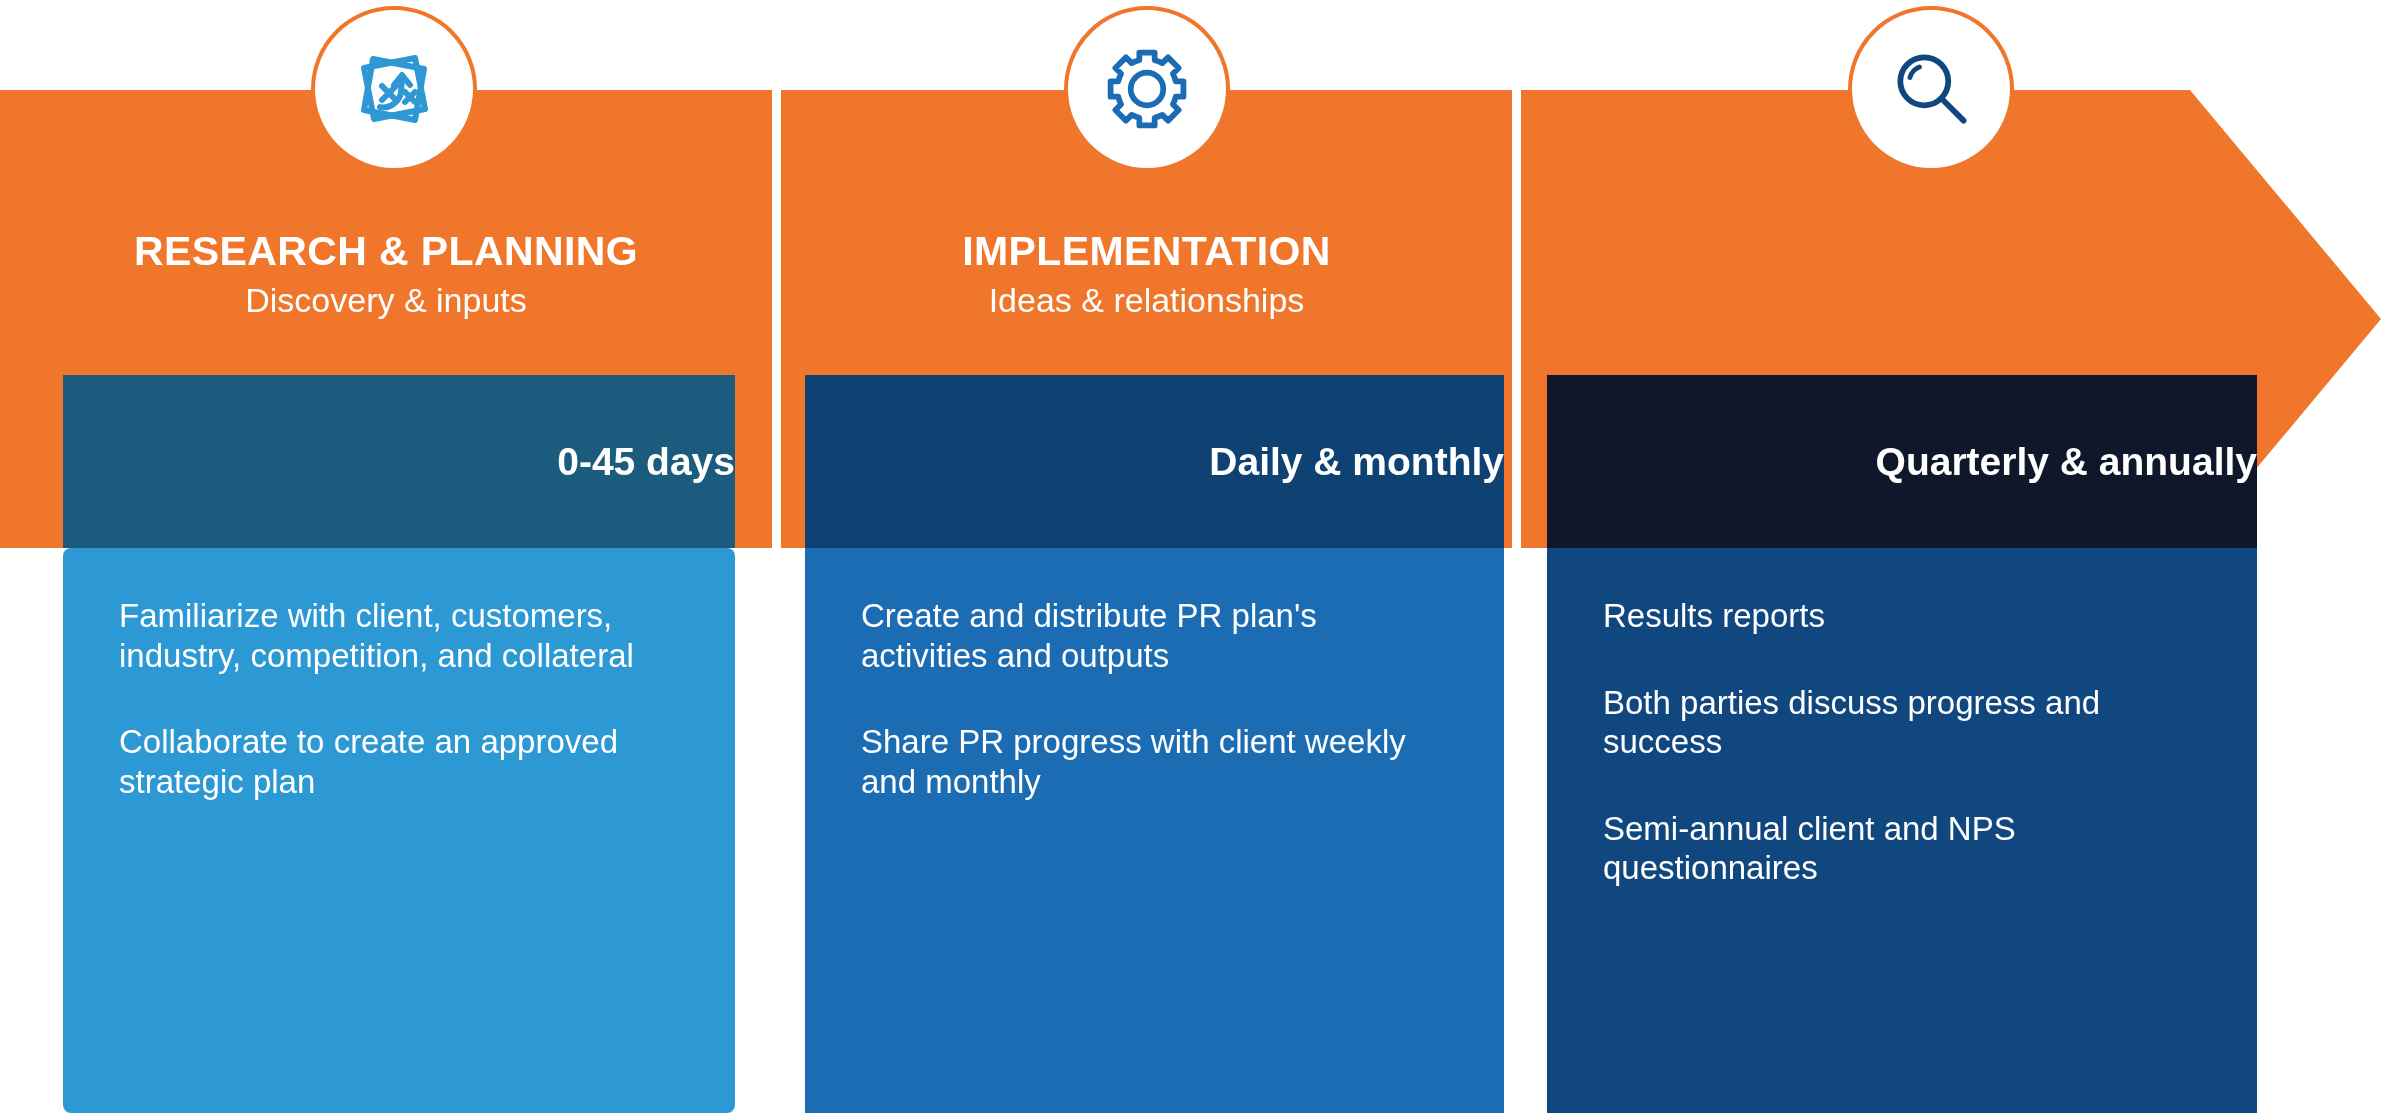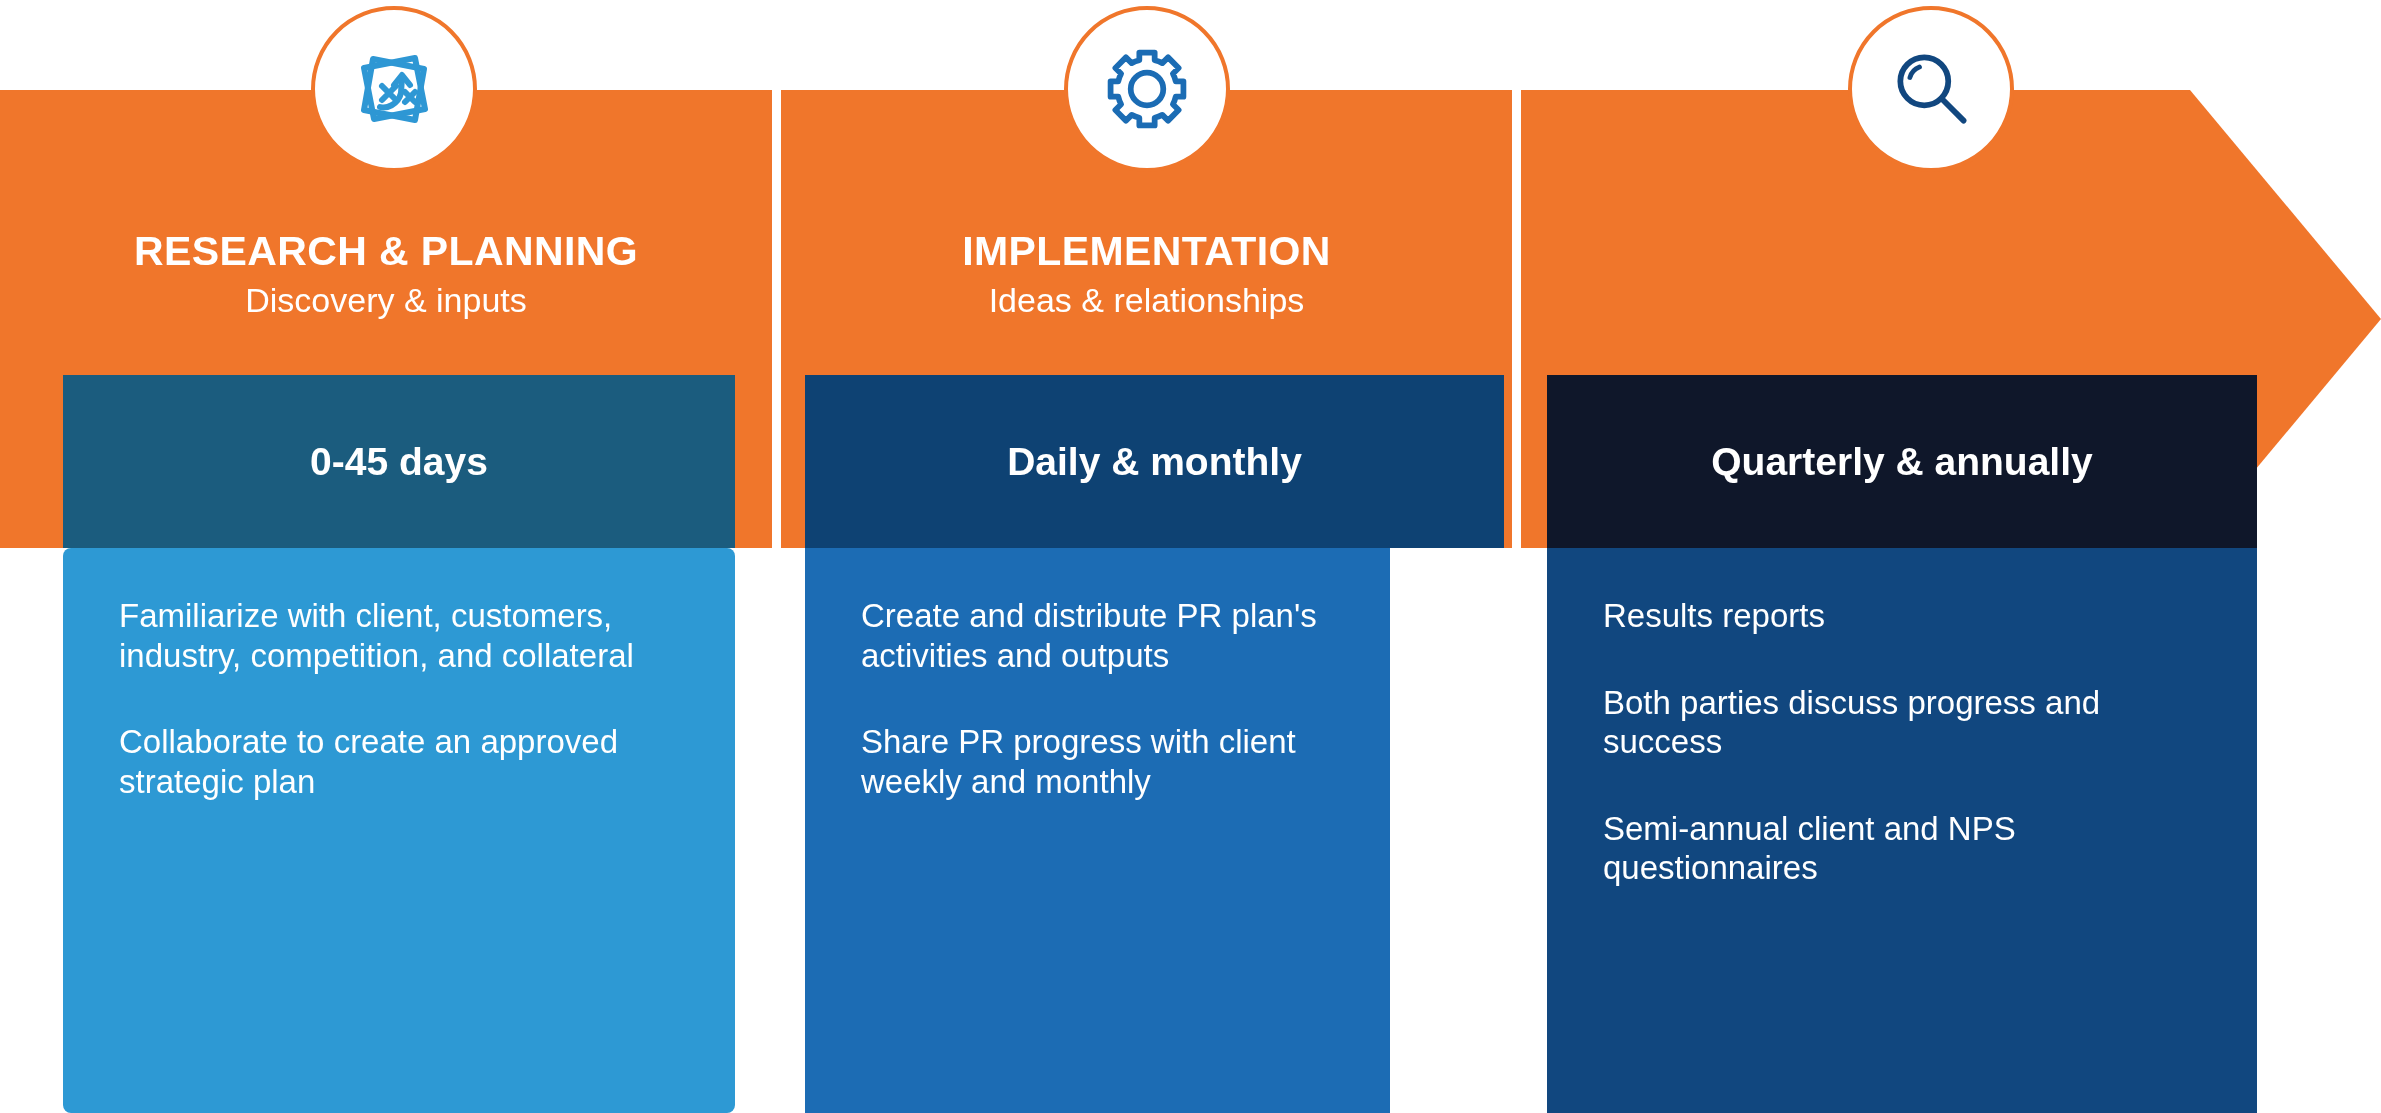--- a/index.html
+++ b/index.html
@@ -97,41 +97,41 @@
     margin: 9px 0 0 0;
   }
 
   
   .timing {
     position: absolute;
     top: 375px;
     height: 173px;
     display: flex;
     align-items: center;
-    justify-content: center;
+    justify-content: flex-end;
     color: #ffffff;
     font-size: 39px;
     font-weight: bold;
     z-index: 5;
   }
   .c1 .timing { left: 63px;  width: 672px; background: #1B5C7E; }
   .c2 .timing { left: 24px;  width: 699px; background: #0E4273; }
   .c3 .timing { left: 26px;  width: 710px; background: #0f172a; }
 
   
   .panel {
     position: absolute;
     top: 548px;
     height: 565px;
     z-index: 3;
     box-sizing: border-box;
     padding: 48px 56px 0 56px;
   }
   .c1 .panel { left: 63px;  width: 672px; background: #2D99D4; border-radius: 8px; }
-  .c2 .panel { left: 24px;  width: 585px; background: #1C6CB4; }
+  .c2 .panel { left: 24px;  width: 699px; background: #1C6CB4; }
   .c3 .panel { left: 26px;  width: 710px; background: #11477F; }
 
   .panel p {
     margin: 0 0 47px 0;
     color: #ffffff;
     font-size: 33px;
     line-height: 1.20;
     font-weight: normal;
   }
   .panel p:last-child { margin-bottom: 0; }

